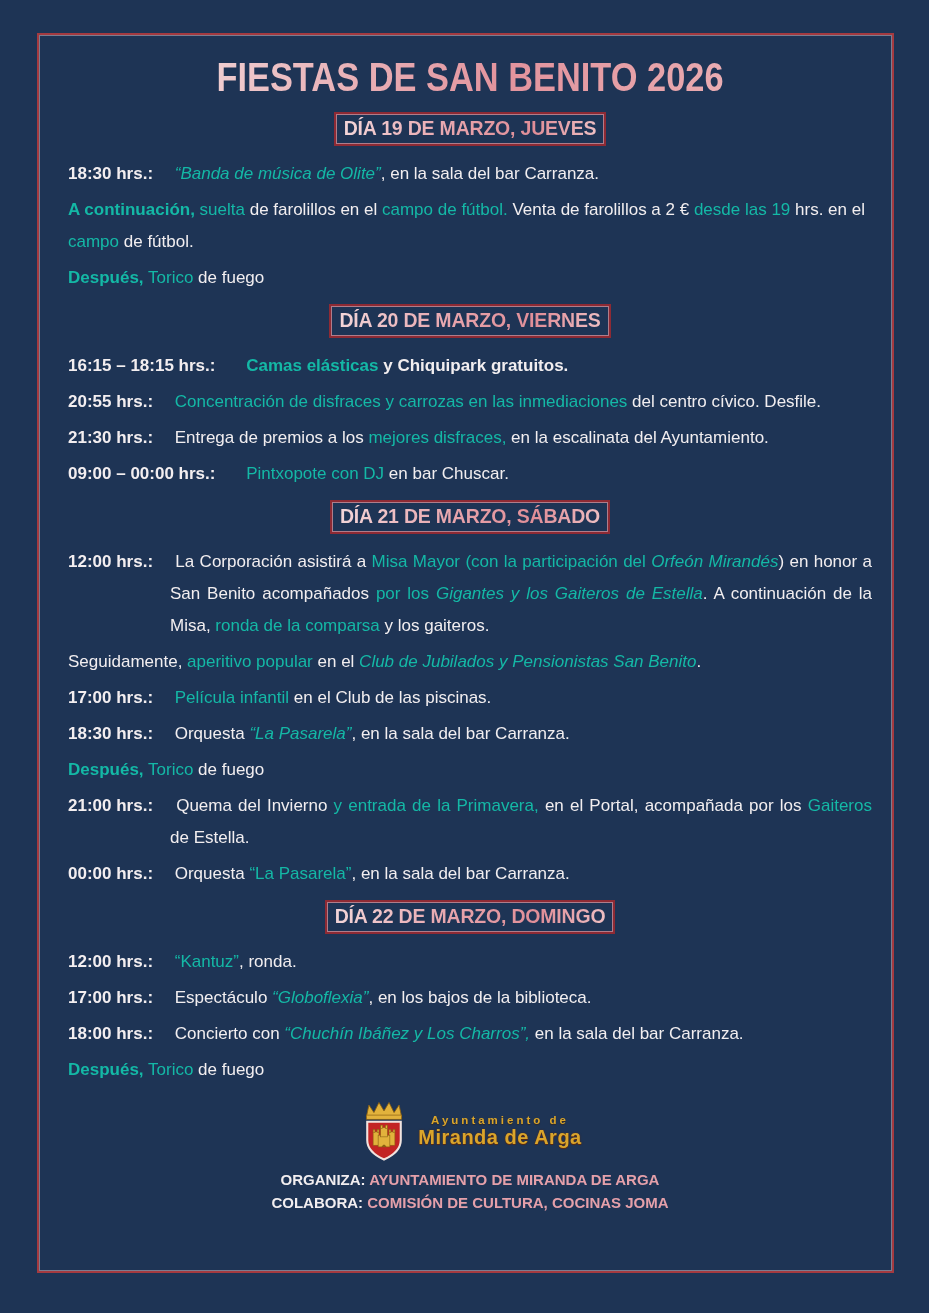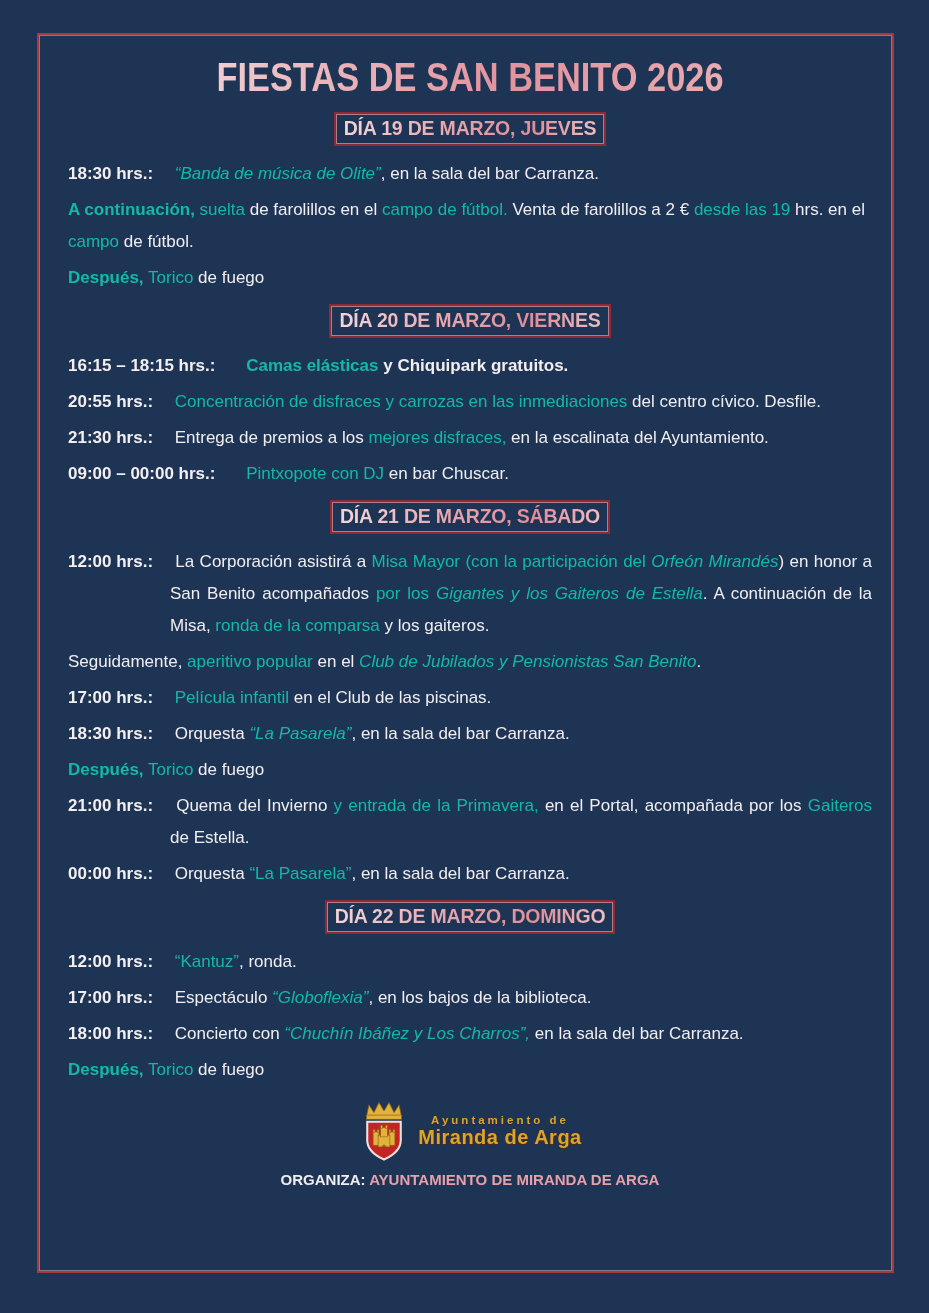--- a/index.html
+++ b/index.html
@@ -143,15 +143,18 @@
         </g>
       </svg>
       <div class="logo-captions">
         <div class="logo-caption-top">Ayuntamiento de</div>
         <div class="logo-caption-bottom">Miranda de Arga</div>
       </div>
     </div>
     <div class="credit-line">
       <span class="credit-label">ORGANIZA:</span><span class="credit-text"> AYUNTAMIENTO DE MIRANDA DE ARGA</span>
     </div>
+    <div class="credit-line">
+      <span class="credit-label">COLABORA:</span><span class="credit-text"> COMISIÓN DE CULTURA, COCINAS JOMA</span>
+    </div>
   </div>
 
 </div>
 
 </body></html>

